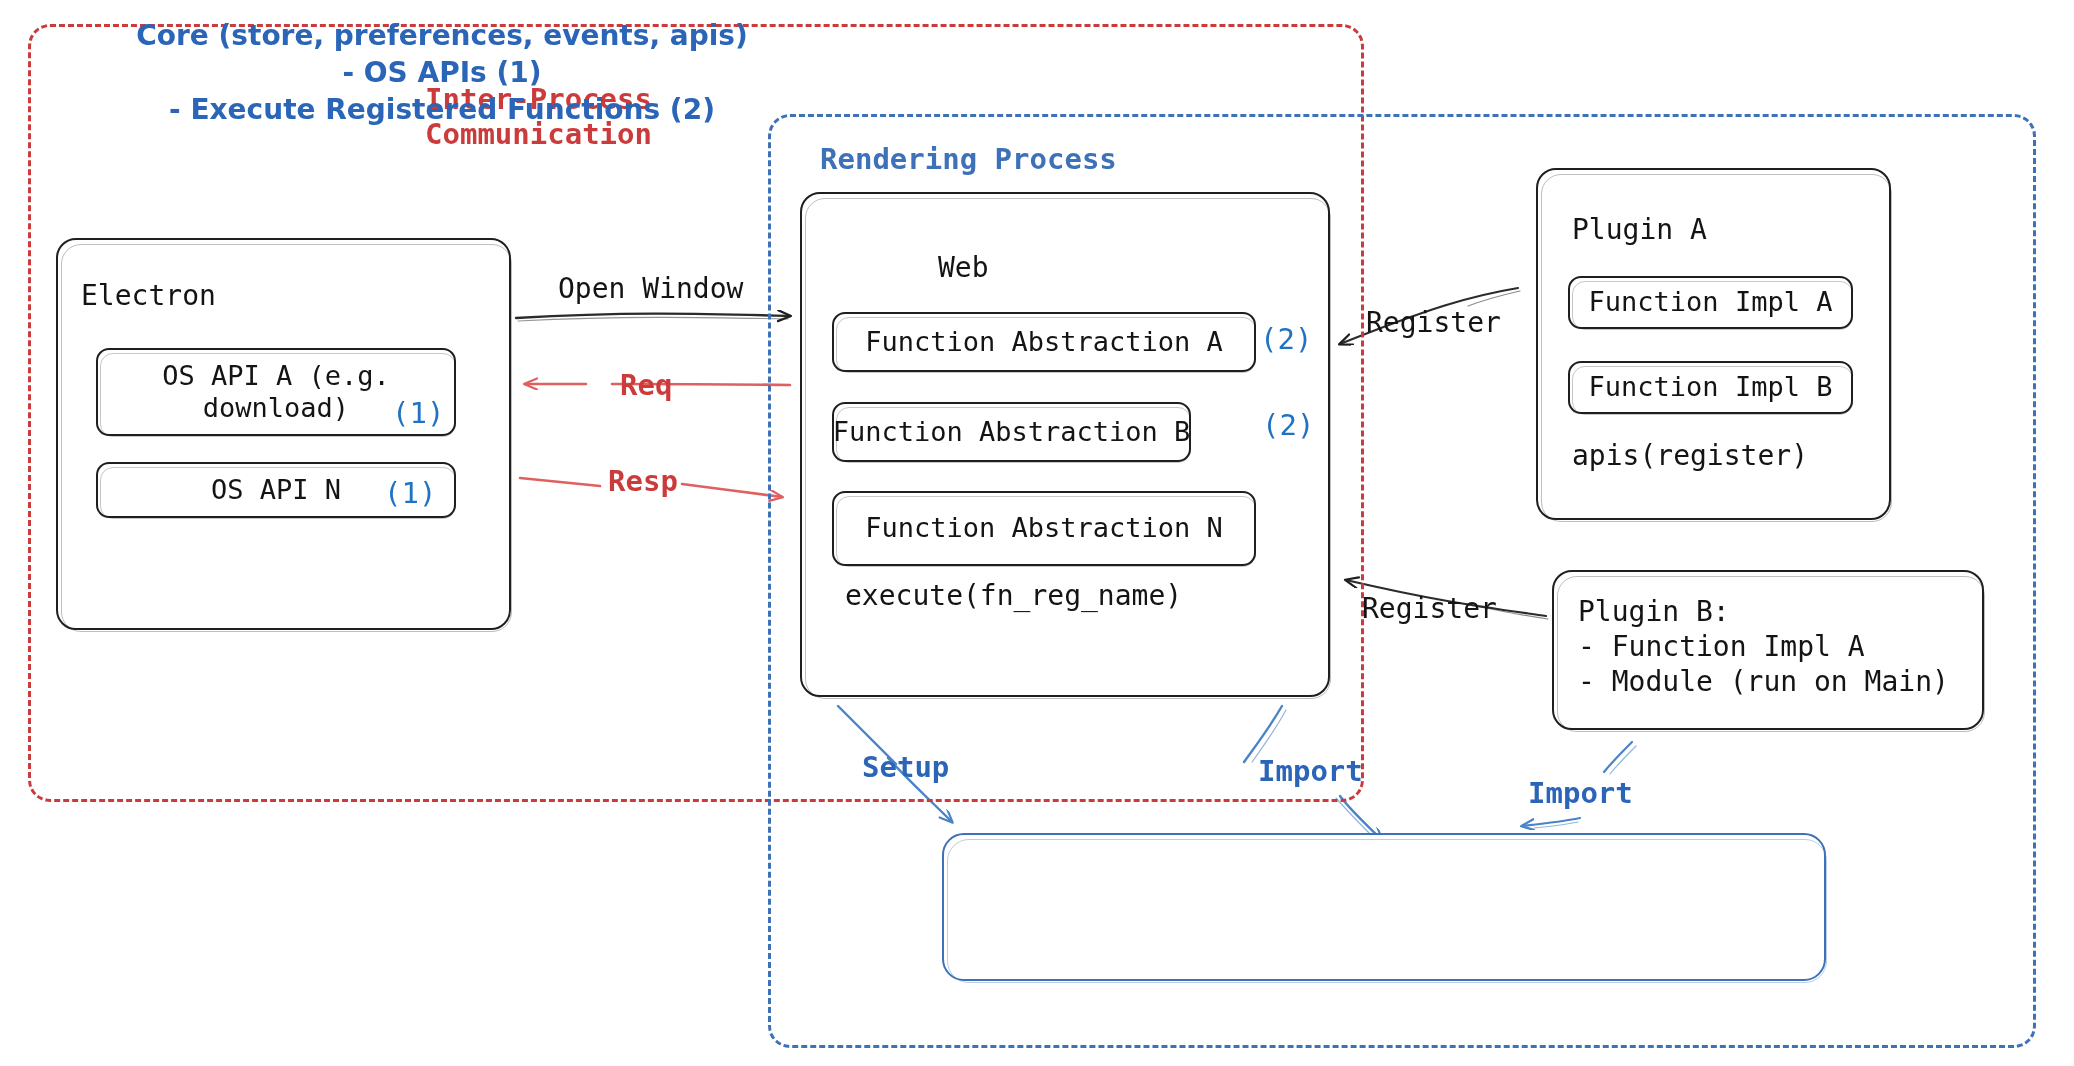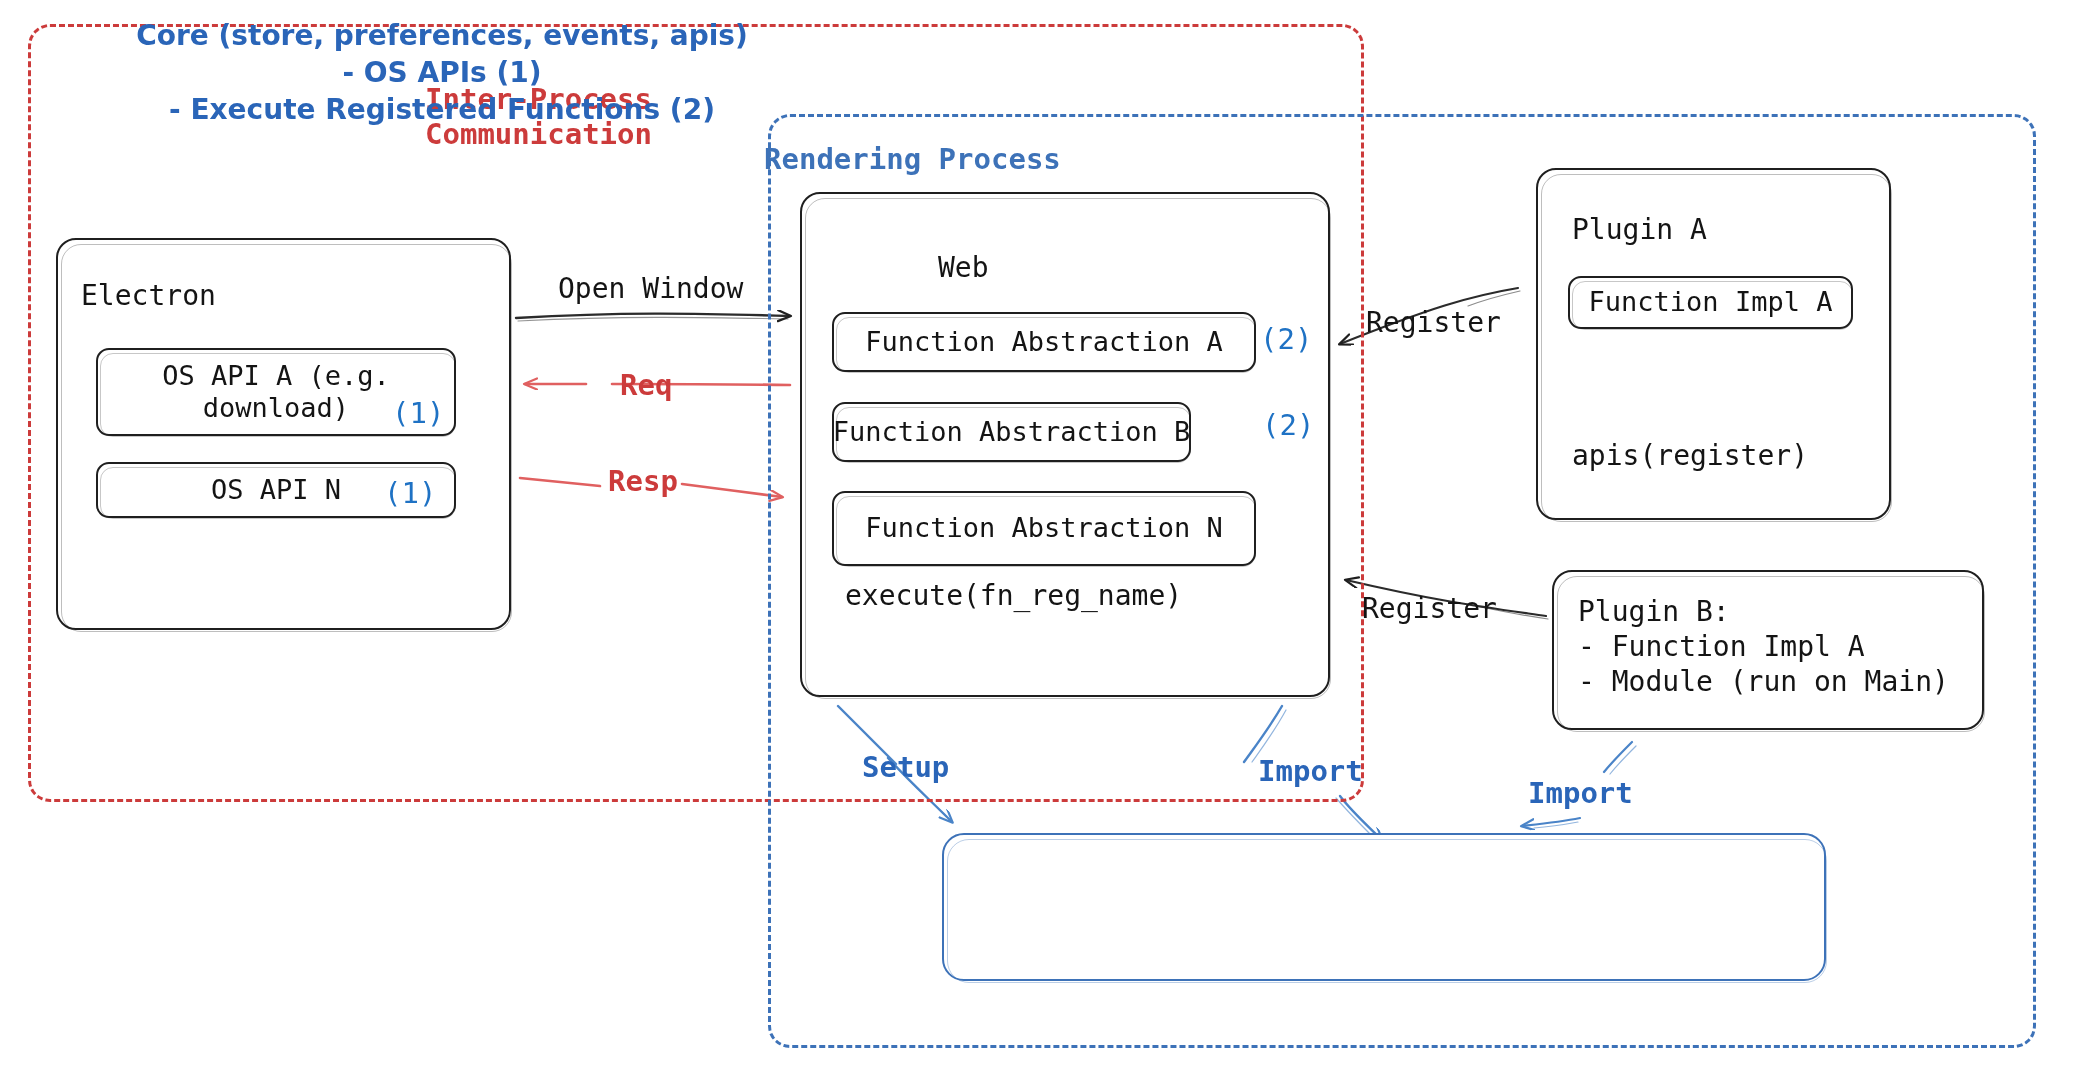--- a/index.html
+++ b/index.html
@@ -47,21 +47,21 @@
     white-space: pre;
     line-height: 1.22;
     font-weight: 700;
   }
   .group-label-ipc {
     left: 425px; top: 82px;
     color: #cc3b3b;
     font-size: 29px;
   }
   .group-label-render {
-    left: 764px; top: 142px;
+    left: 820px; top: 142px;
     color: #3d72b8;
     font-size: 29px;
   }
 
   
   .box {
     position: absolute;
     border: 2.4px solid #1f1f1f;
     border-radius: 20px;
     background: #ffffff;
@@ -282,20 +282,21 @@
   <div class="inner-box" id="fa-a">Function Abstraction A</div>
   <div class="marker" id="mark-fa-a">(2)</div>
   <div class="inner-box" id="fa-b">Function Abstraction B</div>
   <div class="marker" id="mark-fa-b">(2)</div>
   <div class="inner-box" id="fa-n">Function Abstraction N</div>
   <div class="box-note" id="exec-note">execute(fn_reg_name)</div>
 
   <div class="box" id="plugin-a-box"></div>
   <div class="box-title" id="plugin-a-title">Plugin A</div>
   <div class="inner-box" id="plugin-a-f1">Function Impl A</div>
+  <div class="inner-box" id="plugin-a-f2">Function Impl B</div>
   <div class="box-note" id="plugin-a-init">apis(register)</div>
 
   <div class="box" id="plugin-b-box"></div>
   <div class="box-title" id="plugin-b-text">Plugin B:
 - Function Impl A
 - Module (run on Main)</div>
 
   <div id="core-box"></div>
   <div id="core-text">Core (store, preferences, events, apis)
 - OS APIs (1)

